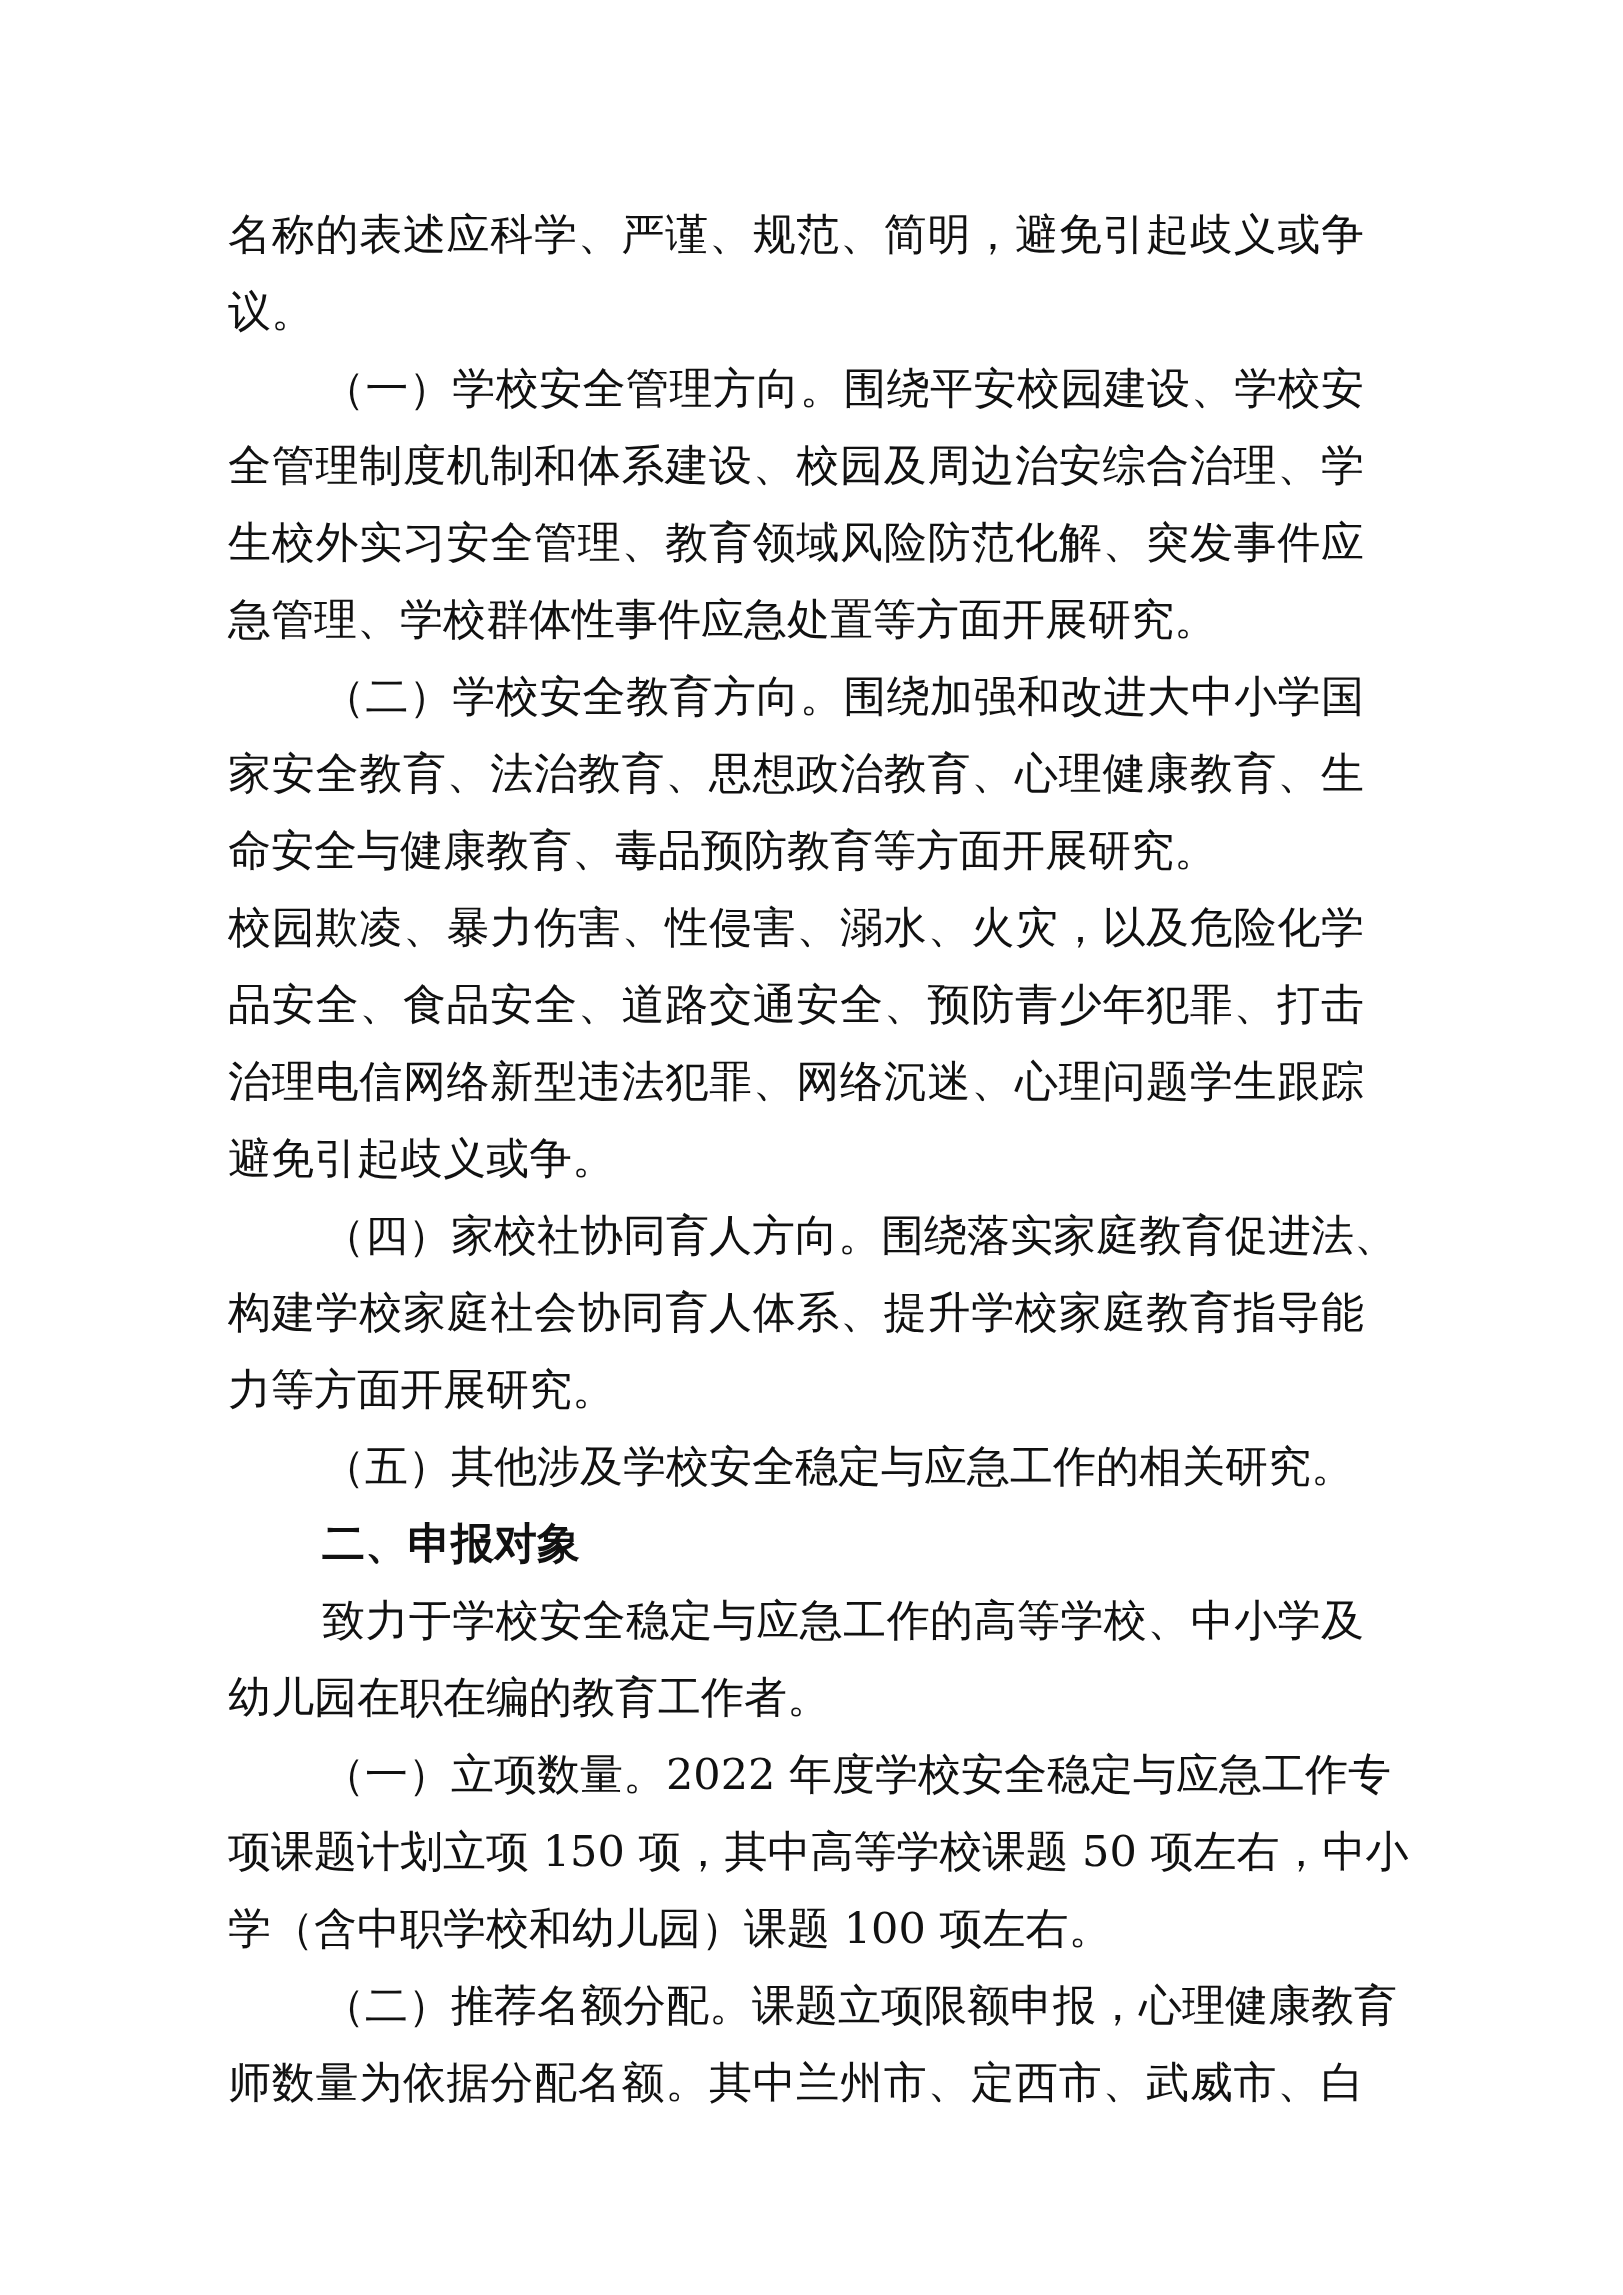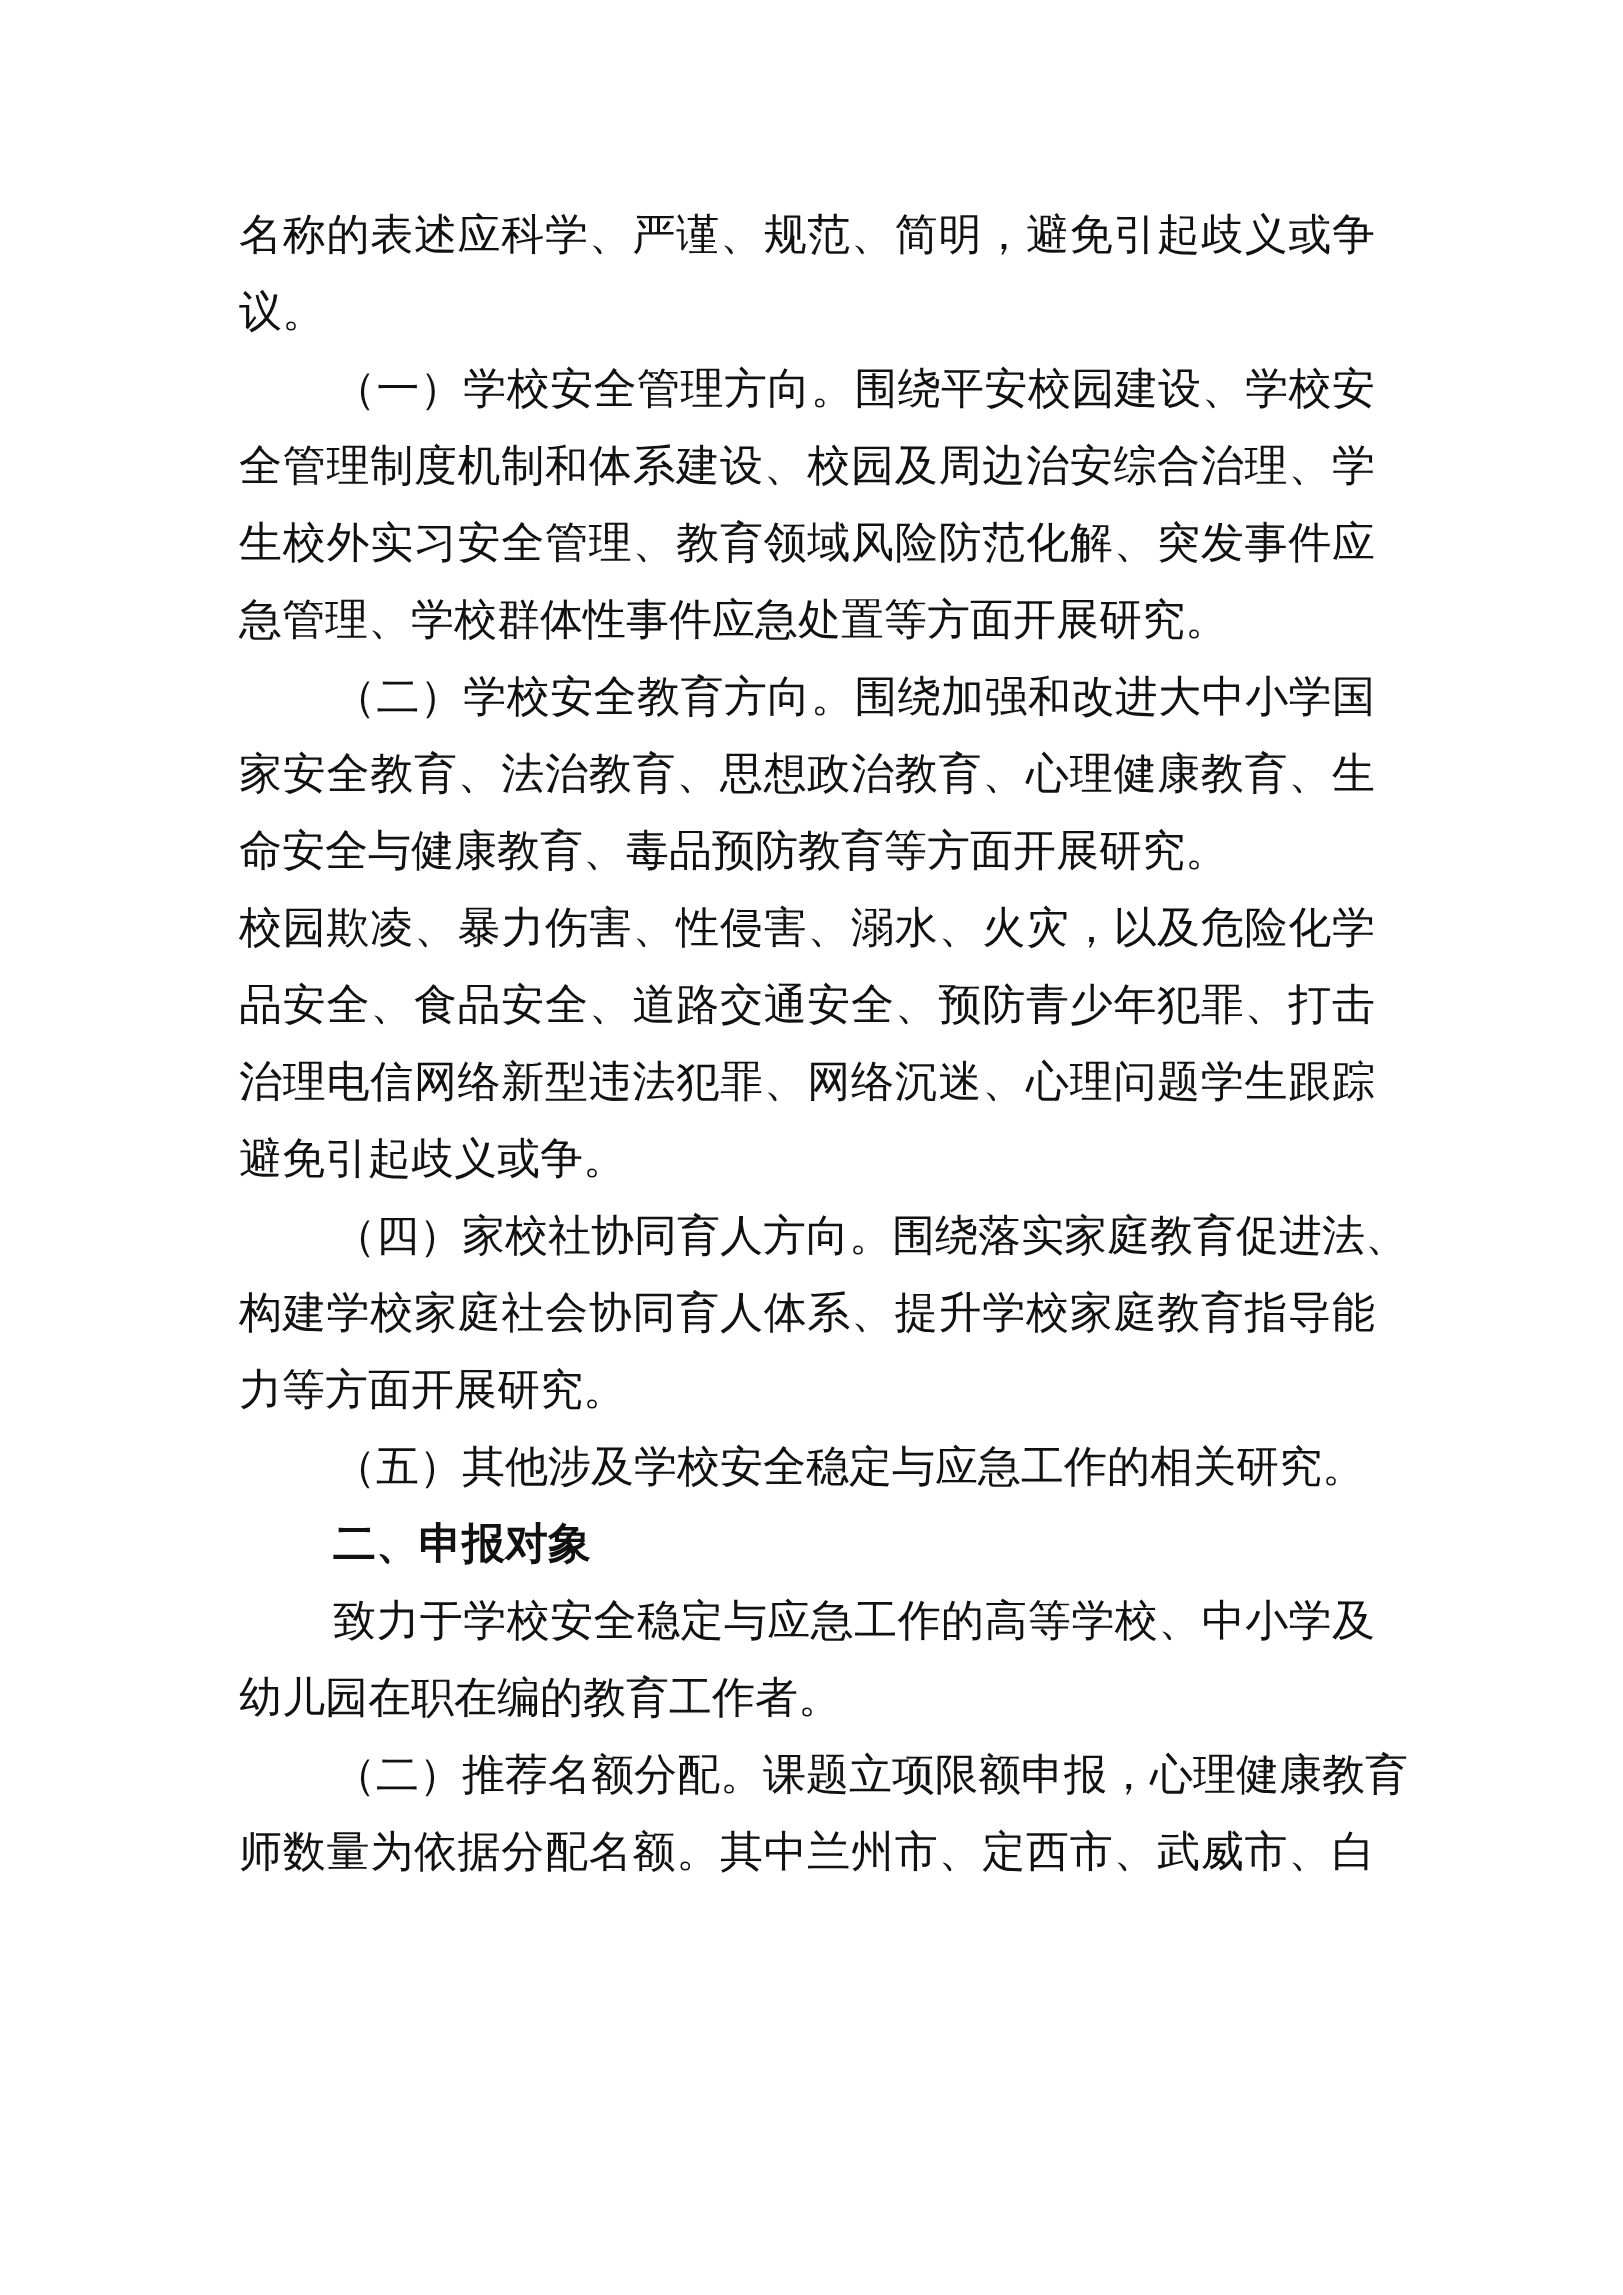--- a/index.html
+++ b/index.html
@@ -10,21 +10,21 @@
     body {
       width: 1623px;
       height: 2295px;
       position: relative;
       overflow: hidden;
       font-family: "DejaVu Serif", "Liberation Serif", serif;
       color: #111111;
     }
     .page {
       position: absolute;
-      left: 239px;
+      left: 228px;
       top: 196px;
       width: 1136px;
     }
     .line {
       position: relative;
       height: 77px;
       line-height: 77px;
       font-size: 43px;
       white-space: nowrap;
       text-align: justify;
@@ -88,20 +88,25 @@
   <div class="para">
     <div class="line heading">二、申报对象</div>
   </div>
 
   <div class="para">
     <div class="line indent">致力于学校安全稳定与应急工作的高等学校、中小学及</div>
     <div class="line last">幼儿园在职在编的教育工作者。</div>
   </div>
 
 
+  <div class="para">
+    <div class="line indent">（一）立项数量。2022 年度学校安全稳定与应急工作专</div>
+    <div class="line">项课题计划立项 150 项，其中高等学校课题 50 项左右，中小</div>
+    <div class="line last">学（含中职学校和幼儿园）课题 100 项左右。</div>
+  </div>
 
   <div class="para">
     <div class="line indent">（二）推荐名额分配。课题立项限额申报，心理健康教育</div>
     <div class="line">师数量为依据分配名额。其中兰州市、定西市、武威市、白</div>
   </div>
 
 </div>
 
 
 </body></html>

